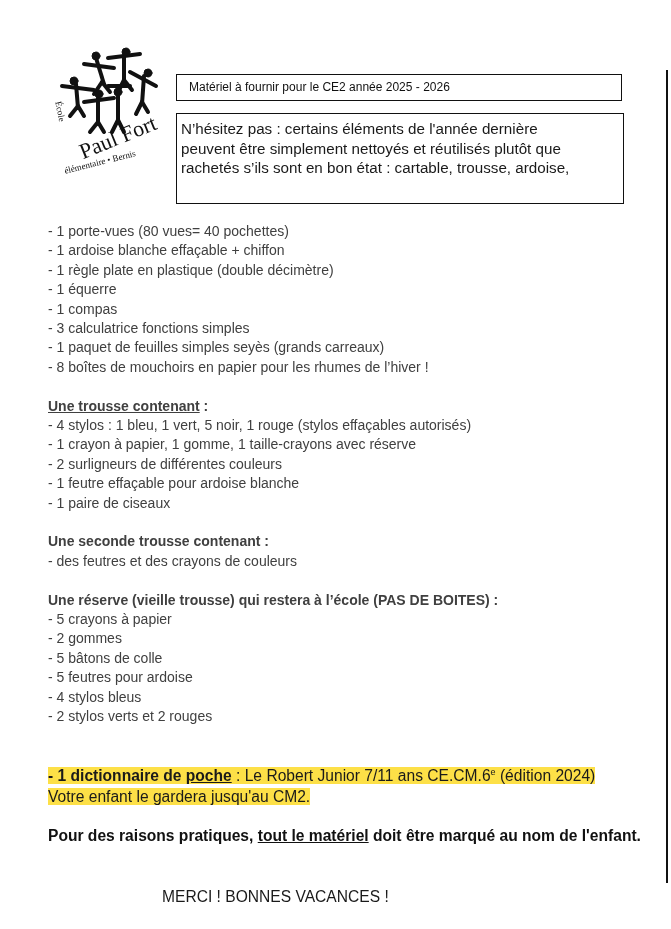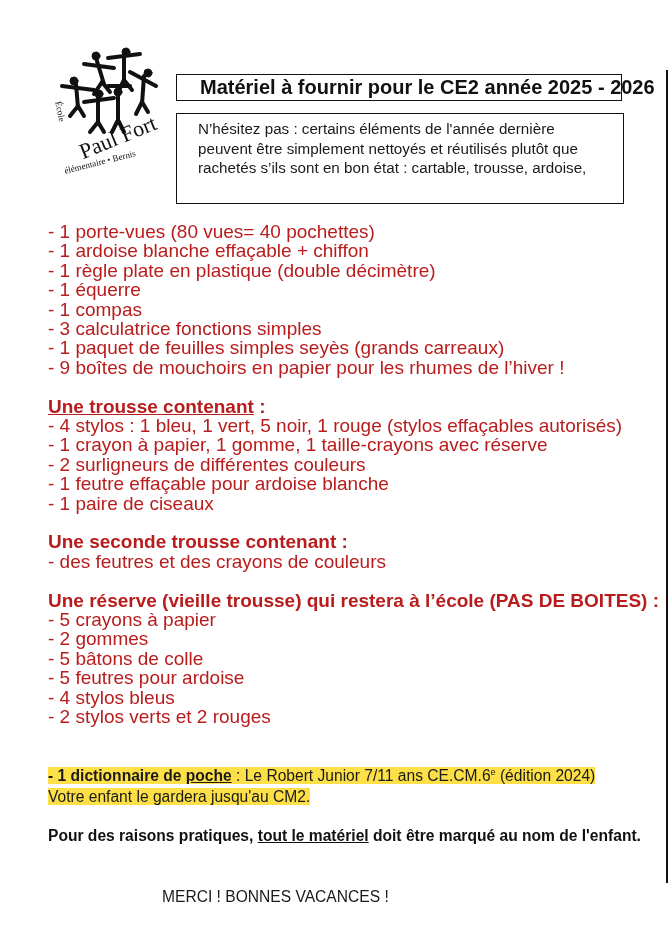--- a/index.html
+++ b/index.html
@@ -4,31 +4,31 @@
 <style>
   html, body { margin: 0; padding: 0; }
   body {
     width: 671px; height: 929px; background: #ffffff; position: relative; overflow: hidden;
     font-family: "Liberation Sans", sans-serif; color: #111;
   }
   .logo { position: absolute; left: 44px; top: 46px; width: 122px; height: 128px; }
   .title-box {
     position: absolute; left: 176px; top: 74px; width: 446px; height: 27px;
     border: 1.5px solid #111; box-sizing: border-box;
-    font-weight: bold; font-size: 20px; line-height: 25px; padding-left: 23px; white-space: nowrap;
+    font-weight: normal; font-size: 12px; line-height: 25px; padding-left: 12px; white-space: nowrap;
   }
   .info-box {
     position: absolute; left: 176px; top: 113px; width: 448px; height: 91px;
     border: 1.5px solid #111; box-sizing: border-box;
-    font-size: 15.2px; line-height: 19.6px; padding: 5px 8px 0 21px; color: #1a1a1a;
+    font-size: 15.2px; line-height: 19.6px; padding: 5px 8px 0 4px; color: #1a1a1a;
   }
   .right-rule { position: absolute; left: 666px; top: 70px; width: 2px; height: 813px; background: #111; }
   .content {
     position: absolute; left: 48px; top: 222px; width: 610px;
-    font-size: 19px; line-height: 19.4px; color: #b91c1c;
+    font-size: 14px; line-height: 19.4px; color: #404040;
   }
   .content .line { white-space: nowrap; }
   .content .gap { height: 19.4px; }
   .section-head { font-weight: bold; }
   .hl { background: #fde047; }
   .dict { position: absolute; left: 48px; top: 766px; font-size: 15.6px; line-height: 20.5px; color: #1a1a1a; }
   .dict .line { white-space: nowrap; }
   .final { position: absolute; left: 48px; top: 826px; width: 600px; font-size: 15.6px; line-height: 20px; font-weight: bold; color: #111; }
   .u { text-decoration: underline; }
   .merci { position: absolute; left: 162px; top: 864px; font-size: 15.6px; line-height: 20px; color: #1a1a1a; white-space: nowrap; margin-top: 23px; }
@@ -91,21 +91,21 @@
 <div class="right-rule"></div>
 
 <div class="content">
   <div class="line">- 1 porte-vues (80 vues= 40 pochettes)</div>
   <div class="line">- 1 ardoise blanche effaçable + chiffon</div>
   <div class="line">- 1 règle plate en plastique (double décimètre)</div>
   <div class="line">- 1 équerre</div>
   <div class="line">- 1 compas</div>
   <div class="line">- 3 calculatrice fonctions simples</div>
   <div class="line">- 1 paquet de feuilles simples seyès (grands carreaux)</div>
-  <div class="line">- 9 boîtes de mouchoirs en papier pour les rhumes de l’hiver !</div>
+  <div class="line">- 8 boîtes de mouchoirs en papier pour les rhumes de l’hiver !</div>
   <div class="gap"></div>
 
   <div class="line" style="font-weight:bold;">
     <span class="u">Une trousse contenant</span><span> :</span>
   </div>
   <div class="line">- 4 stylos : 1 bleu, 1 vert, 5 noir, 1 rouge (stylos effaçables autorisés)</div>
   <div class="line">- 1 crayon à papier, 1 gomme, 1 taille-crayons avec réserve</div>
   <div class="line">- 2 surligneurs de différentes couleurs</div>
   <div class="line">- 1 feutre effaçable pour ardoise blanche</div>
   <div class="line">- 1 paire de ciseaux</div>

